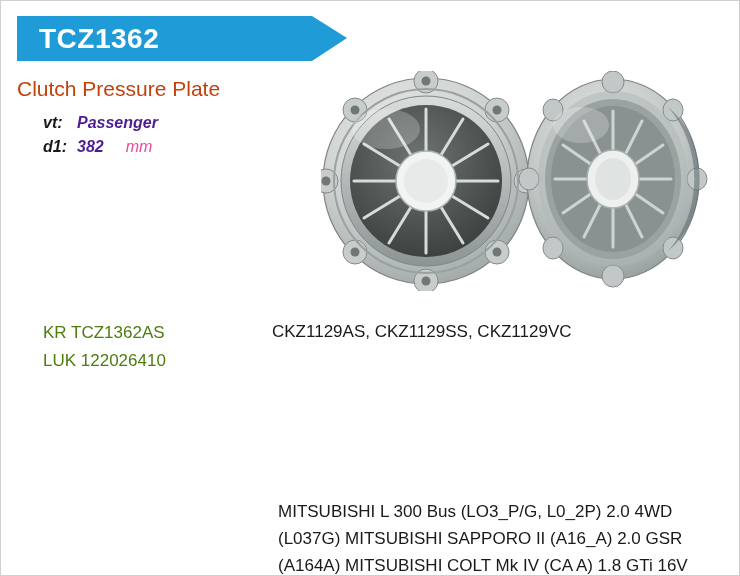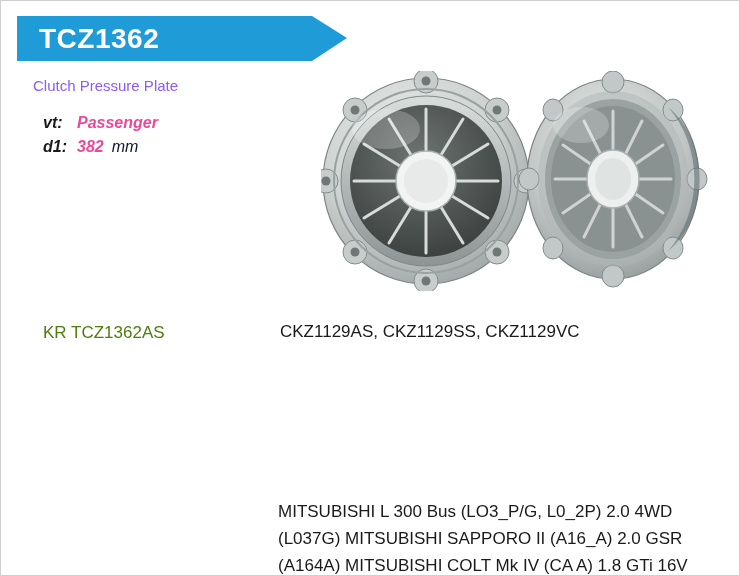--- a/index.html
+++ b/index.html
@@ -44,24 +44,24 @@
     font-size: 28px;
     font-weight: bold;
     color: #ffffff;
     letter-spacing: 0.5px;
     line-height: 32px;
   }
 
   
   .part-type {
     position: absolute;
-    left: 32px;
+    left: 16px;
     top: 76px;
-    font-size: 15px;
-    color: #8b5cf6;
+    font-size: 21px;
+    color: #c2410c;
   }
   .spec-list {
     position: absolute;
     left: 42px;
     top: 113px;
     width: 230px;
   }
   .spec-row {
     display: flex;
     align-items: center;
@@ -70,42 +70,42 @@
     font-style: italic;
   }
   .spec-key {
     font-weight: bold;
     color: #1a1a1a;
     width: 34px;
     flex: none;
   }
   .spec-value {
     font-weight: bold;
+    color: #4c1d95;
+  }
+  .spec-unit {
     color: #ec4899;
-  }
-  .spec-unit {
-    color: #0f172a;
-    margin-left: 8px;
+    margin-left: 22px;
     font-weight: normal;
   }
 
   
   .oe-block {
     position: absolute;
     left: 42px;
     top: 318px;
     font-size: 17px;
     color: #4d7c0f;
     line-height: 28px;
   }
   .oe-line { white-space: nowrap; }
 
   .xref-block {
     position: absolute;
-    left: 279px;
+    left: 271px;
     top: 318px;
     width: 450px;
     font-size: 17px;
     color: #1a1a1a;
     line-height: 26px;
   }
 
   .apps-block {
     position: absolute;
     left: 277px;
@@ -259,19 +259,20 @@
 
         <path d="M 55 -72 A 86 100 0 0 1 55 72 A 70 86 0 0 0 55 -72 Z" fill="#5d6a70" opacity="0.55"></path>
         <ellipse cx="-32" cy="-54" rx="28" ry="18" fill="#ffffff" opacity="0.22"></ellipse>
       </g>
     </svg>
     
   </div>
 
   <div class="oe-block">
     <div class="oe-line">KR TCZ1362AS</div>
+    <div class="oe-line">LUK 122026410</div>
   </div>
 
   <div class="xref-block">CKZ1129AS, CKZ1129SS, CKZ1129VC</div>
 
   <div class="apps-block">MITSUBISHI L 300 Bus (LO3_P/G, L0_2P) 2.0 4WD (L037G) MITSUBISHI SAPPORO II (A16_A) 2.0 GSR (A164A) MITSUBISHI COLT Mk IV (CA  A) 1.8 GTi 16V (CA5A)</div>
 
 </div>
 
 </body></html>

